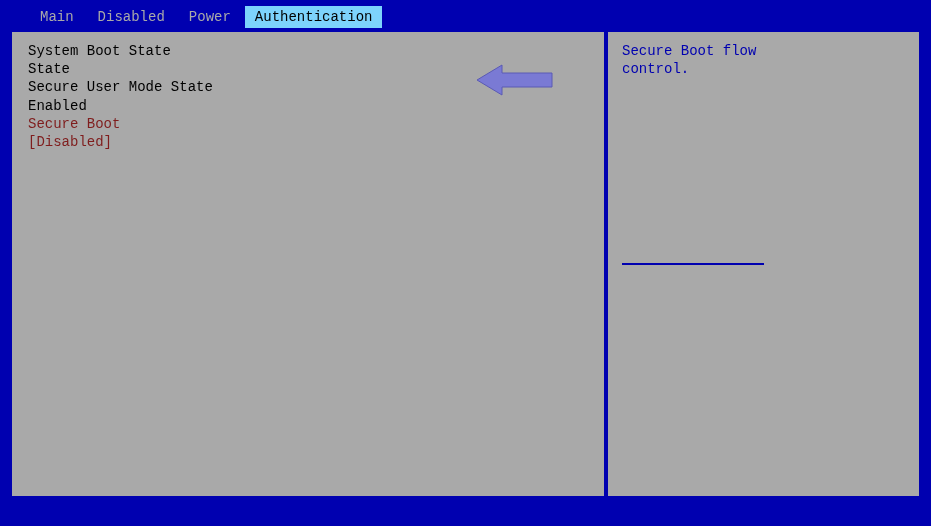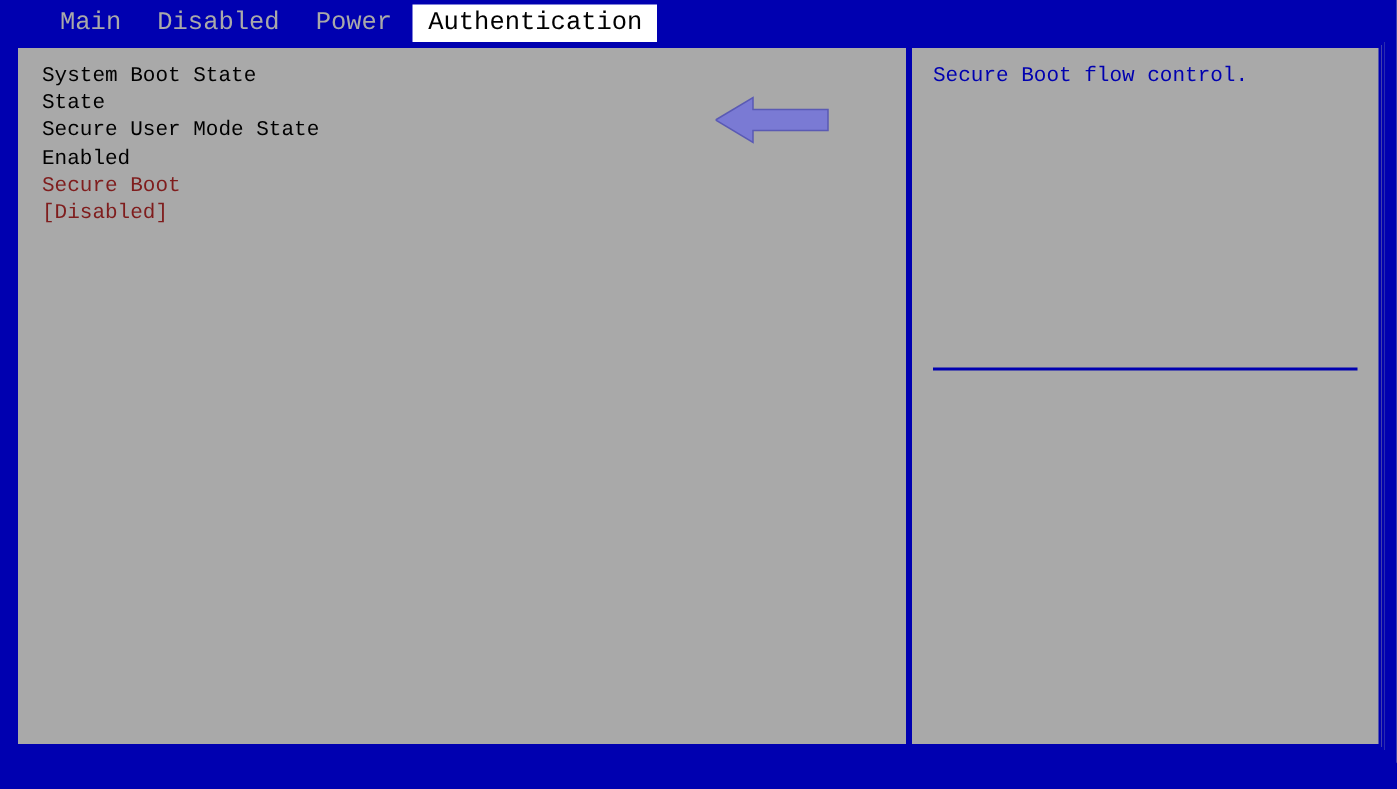--- a/index.html
+++ b/index.html
@@ -25,45 +25,45 @@
       display: flex;
       padding: 4px 0 0 30px;
       height: 28px;
       align-items: flex-end;
     }
     .tab {
       color: #a9a9a9;
       padding: 3px 10px;
       margin-right: 4px;
       cursor: pointer;
-      font-size: 17px;
+      font-size: 14px;
     }
     .tab.active {
-      background: #ffffff;
+      background: #7dd3fc;
       color: #000000;
     }
     .main-area {
       display: flex;
       margin: 0 8px 8px 8px;
       height: 472px;
       border: 2px solid #0000b0;
       background: #a9a9a9;
     }
     .left-panel {
       flex: 1;
       border: 2px solid #0000b0;
       padding: 10px 16px;
       background: #a9a9a9;
       position: relative;
     }
     .right-panel {
       width: 315px;
       border: 2px solid #0000b0;
       display: flex;
-      flex-direction: column;
+      flex-direction: row;
       background: #a9a9a9;
     }
     .help-text {
       padding: 10px 14px;
       color: #0000b0;
       font-size: 14px;
       line-height: 1.3;
       flex: 1;
     }
     .help-divider {

